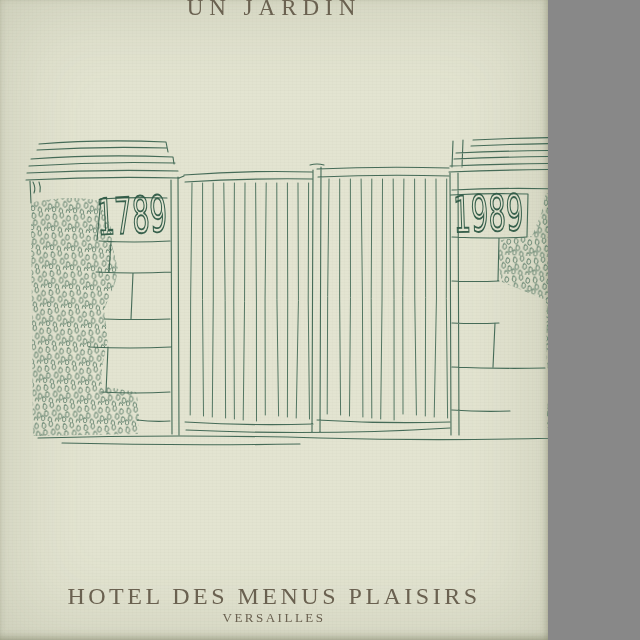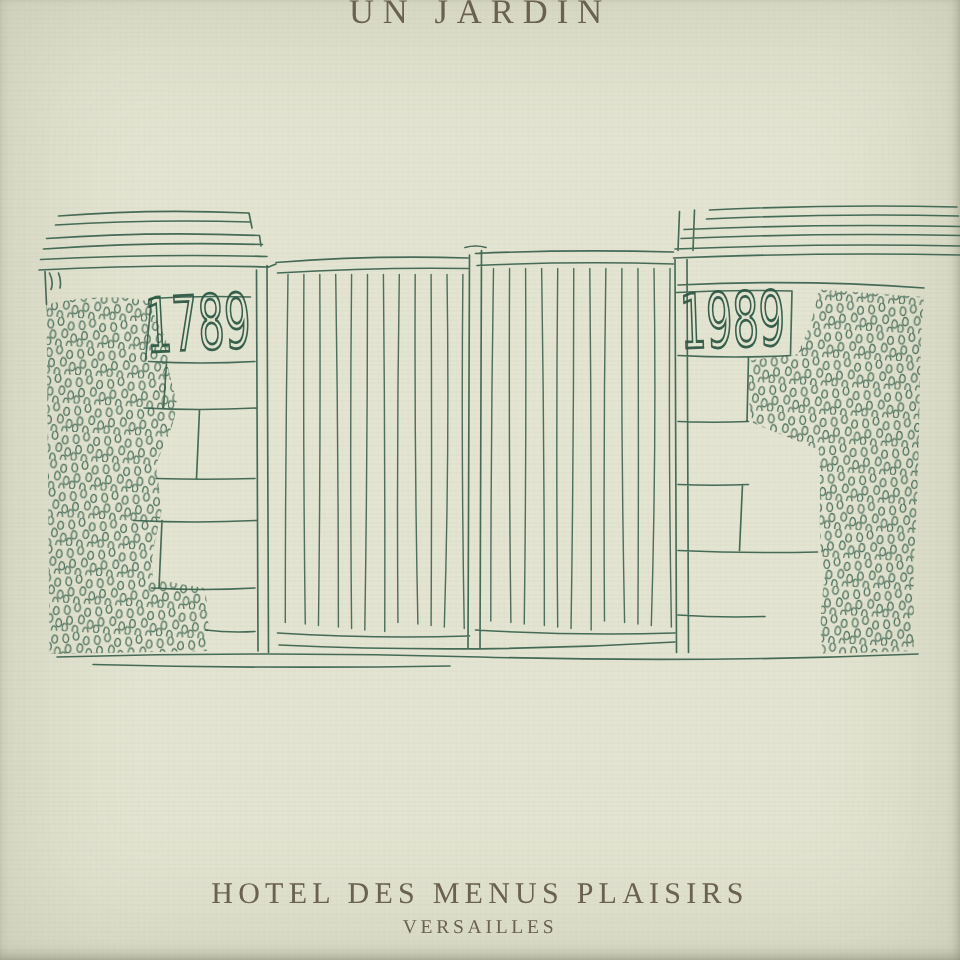--- a/index.html
+++ b/index.html
@@ -1,37 +1,37 @@
 <!DOCTYPE html>
 <html><head>
 <meta charset="utf-8">
 <style>
   html,body{margin:0;padding:0;background:#888;}
   .poster{
-    position:relative;width:640px;height:640px;overflow:hidden;
+    position:relative;width:548px;height:640px;overflow:hidden;
     background:#e3e4d1;
     background-image:
       repeating-linear-gradient(0deg, rgba(70,75,50,0.018) 0 1px, transparent 1px 3px),
       repeating-linear-gradient(90deg, rgba(70,75,50,0.015) 0 1px, transparent 1px 4px);
     box-shadow:
       inset 0 0 90px rgba(105,110,80,0.22),
       inset 0 -5px 9px -3px rgba(95,100,72,0.45),
       inset -4px 0 8px -4px rgba(95,100,72,0.35);
     font-family:"Liberation Serif", serif;
   }
   .title{
     position:absolute;top:-6px;left:0;width:100%;
     text-align:center;color:#6a6150;
     font-size:23px;line-height:28px;letter-spacing:6px;
   }
   .footer{
     position:absolute;top:585px;left:0;width:100%;
     text-align:center;color:#6a6150;
   }
-  .footer-line1{font-size:20px;line-height:22px;letter-spacing:3.5px;}
+  .footer-line1{font-size:24px;line-height:22px;letter-spacing:3.5px;}
   .footer-line2{font-size:13px;line-height:19px;letter-spacing:2.5px;margin-top:1px;}
   .sketch{position:absolute;left:0;top:0;width:640px;height:640px;}
   .ink{stroke:#37614d;fill:none;stroke-width:1.1;stroke-linecap:round;stroke-linejoin:round;opacity:0.92;}
   .ink-thin{stroke:#37614d;fill:none;stroke-width:0.95;stroke-linecap:round;opacity:0.88;}
   .year-text{
     font-family:"DejaVu Sans", sans-serif;font-size:50px;
     fill:none;stroke:#2f5a46;stroke-width:1.5;
     text-anchor:middle;opacity:0.95;
   }
 </style>

